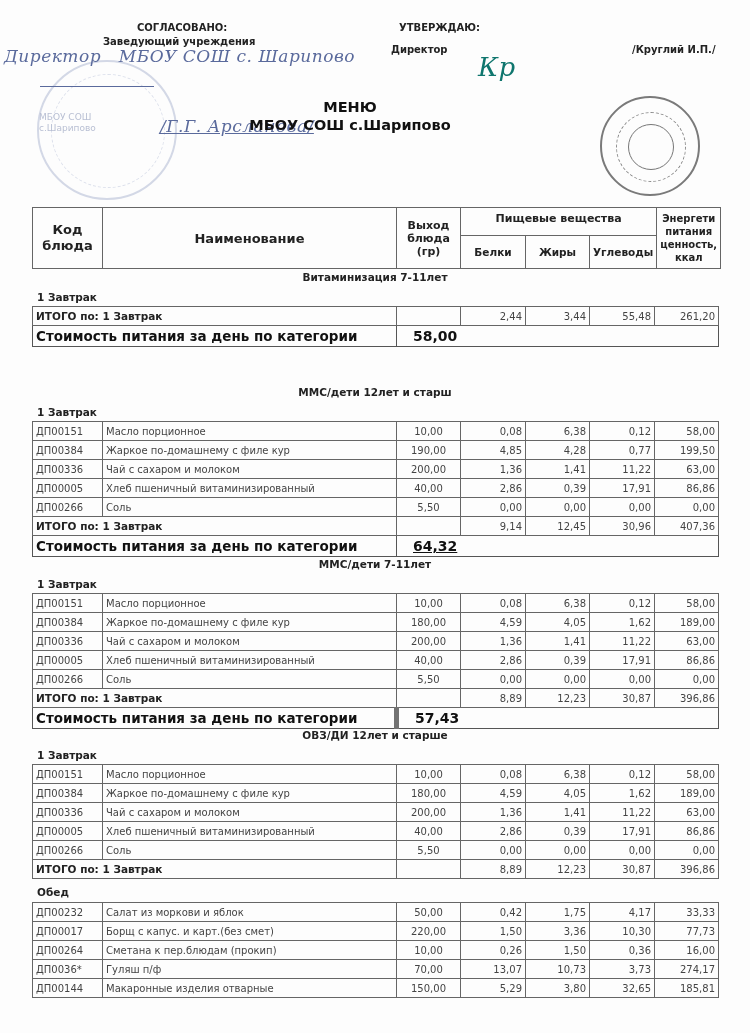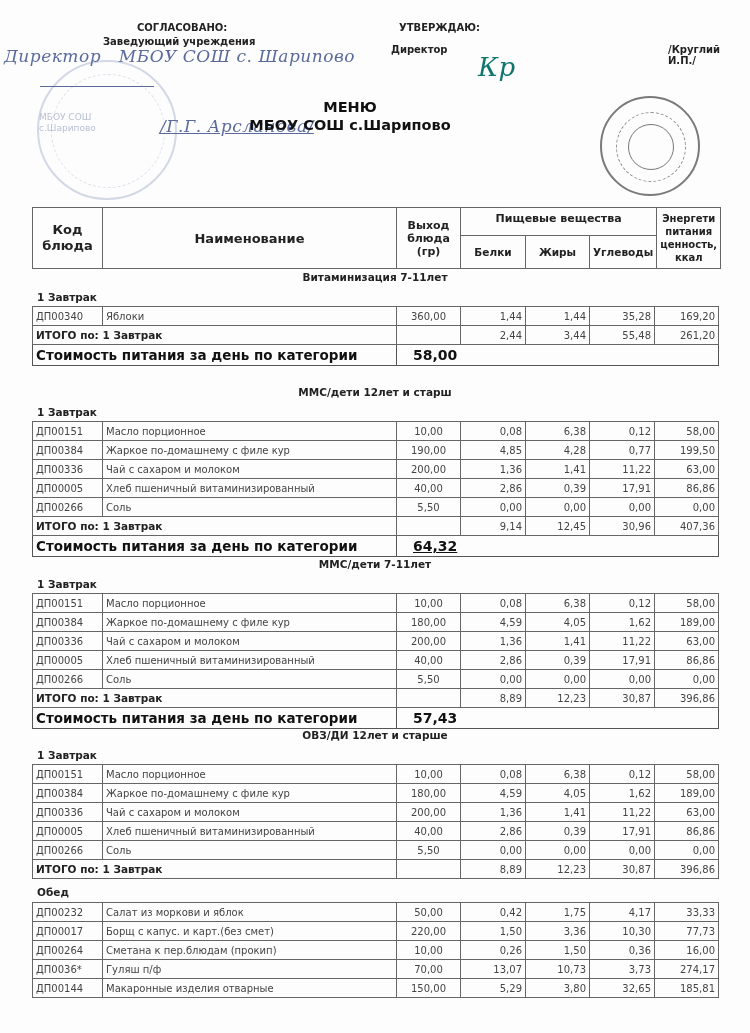--- a/index.html
+++ b/index.html
@@ -58,21 +58,21 @@
   </div>
 </div>
 
 <div class="abs handwriting" style="left:4px;top:46px;white-space:pre;">Директор   МБОУ СОШ с. Шарипово</div>
 <div class="abs" style="left:40px;top:86px;width:114px;border-top:1px solid #5a6a9c;"></div>
 <div class="abs handwriting" style="left:160px;top:68px;text-decoration:underline;margin-top:48px;">/Г.Г. Арсланова/</div>
 
 <div class="abs approve-block" style="left:399px;top:22px;">УТВЕРЖДАЮ:</div>
 <div class="abs approve-block" style="left:391px;top:44px;">Директор</div>
 <div class="abs handwriting" style="left:478px;top:52px;font-size:26px;color:#0f766e;">Кр</div>
-<div class="abs approve-block" style="left:668px;top:44px;">/Круглий И.П./</div>
+<div class="abs approve-block" style="left:632px;top:44px;">/Круглий И.П./</div>
 
 <div class="abs stamp dark" style="left:600px;top:96px;width:100px;height:100px;">
   <div class="inner" style="left:14px;top:14px;width:68px;height:68px;border:1px dashed #888;"></div>
   <div class="inner" style="left:26px;top:26px;width:44px;height:44px;border:1.5px solid #777;"></div>
 </div>
 
 <div class="abs title" style="left:200px;top:98px;width:300px;">
   <div>МЕНЮ</div>
   <div>МБОУ СОШ с.Шарипово</div>
 </div>
@@ -122,29 +122,20 @@
       <colgroup>
         <col class="c-code">
         <col class="c-name">
         <col class="c-out">
         <col class="c-b">
         <col class="c-j">
         <col class="c-u">
         <col class="c-e">
       </colgroup>
       <tbody>
-        <tr class="item">
-          <td class="">ДП00340</td>
-          <td class="">Яблоки</td>
-          <td class="out">360,00</td>
-          <td class="num">1,44</td>
-          <td class="num">1,44</td>
-          <td class="num">35,28</td>
-          <td class="num">169,20</td>
-        </tr>
         <tr class="total">
           <td colspan="2">ИТОГО по: 1 Завтрак</td>
           <td></td>
           <td class="num">2,44</td>
           <td class="num">3,44</td>
           <td class="num">55,48</td>
           <td class="num">261,20</td>
         </tr>
         <tr class="cost">
           <td colspan="2">Стоимость питания за день по категории</td>
@@ -285,21 +276,21 @@
         <tr class="total">
           <td colspan="2">ИТОГО по: 1 Завтрак</td>
           <td></td>
           <td class="num">8,89</td>
           <td class="num">12,23</td>
           <td class="num">30,87</td>
           <td class="num">396,86</td>
         </tr>
         <tr class="cost">
           <td colspan="2">Стоимость питания за день по категории</td>
-          <td colspan="5" class="costval" style="border-left:1px solid #737373;">57,43</td>
+          <td colspan="5" class="costval" style="border-left:5px solid #737373;">57,43</td>
         </tr>
       </tbody>
     </table>
     <div class="section-label" style="top:729px;">ОВЗ/ДИ 12лет и старше</div>
     <div class="meal-label" style="top:749px;">1 Завтрак</div>
     <table class="menu" style="top:764px;">
       <colgroup>
         <col class="c-code">
         <col class="c-name">
         <col class="c-out">

